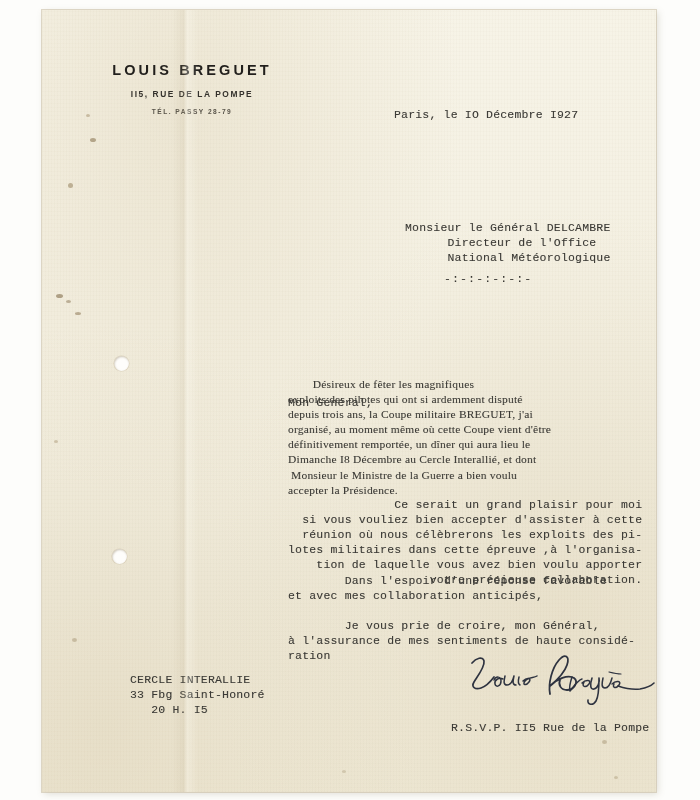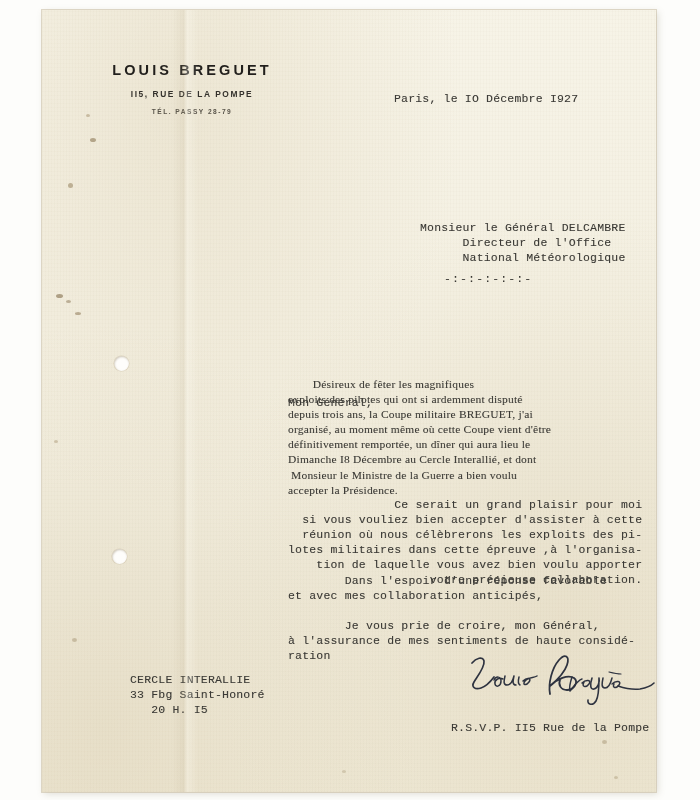--- a/index.html
+++ b/index.html
@@ -100,22 +100,22 @@
     position: absolute;
     font-family: "Liberation Mono", "DejaVu Sans Mono", monospace;
     font-size: 11.4px;
     line-height: 15.1px;
     color: #3a3935;
     white-space: pre;
     letter-spacing: 0.25px;
     text-shadow: 0.35px 0.25px 0 rgba(90,86,76,0.30);
   }
 
-  #date-line      { left: 352px; top: 82px; }
-  #addressee      { left: 378px; top: 211px; }
+  #date-line      { left: 352px; top: 98px; }
+  #addressee      { left: 363px; top: 211px; }
   #separator      { left: 402px; top: 262px; letter-spacing: 1.2px; }
   #salutation     { left: 246px; top: 340px; margin-top: 46px; }
   #para-1         { left: 246px; top: 367px; font-family: Liberation Serif, serif; }
   #para-2         { left: 246px; top: 488px; text-align: right; }
   #para-3         { left: 246px; top: 564px; }
   #para-4         { left: 246px; top: 609px; font-family: Liberation Mono, monospace; }
   #venue-note     { left: 88px;  top: 663px; }
   #rsvp-line      { left: 409px; top: 711px; text-align: right; }
 
   

